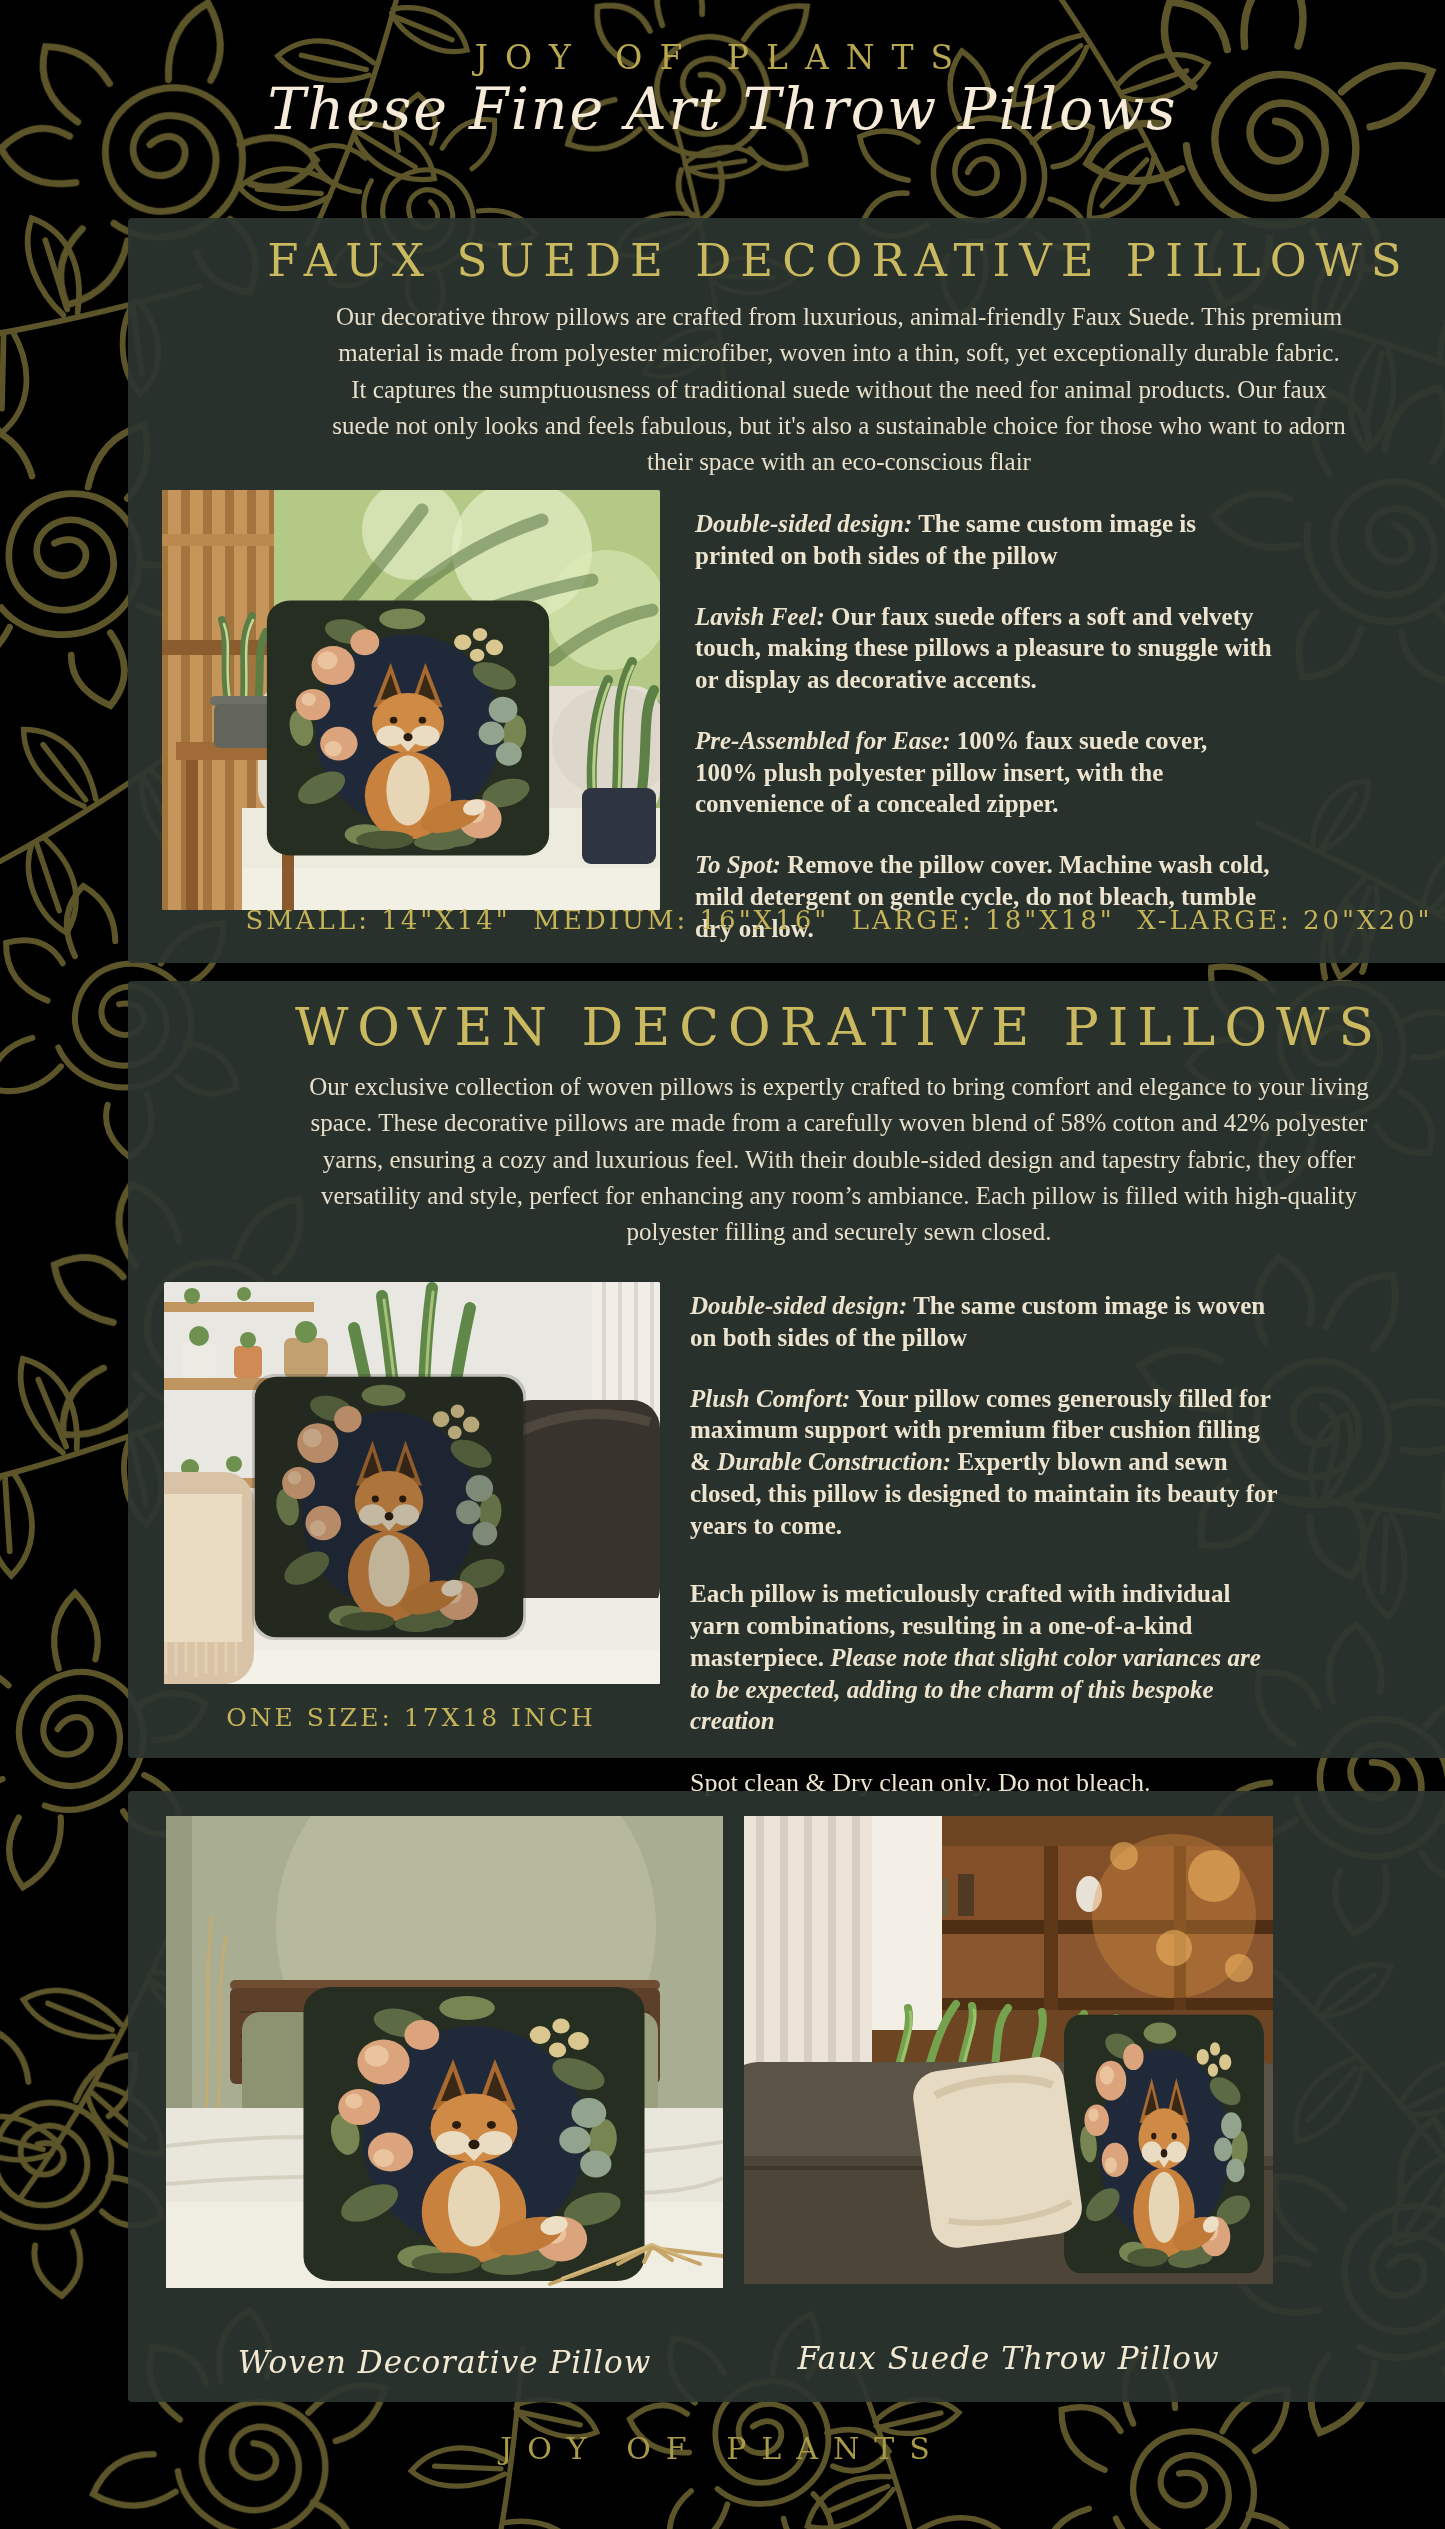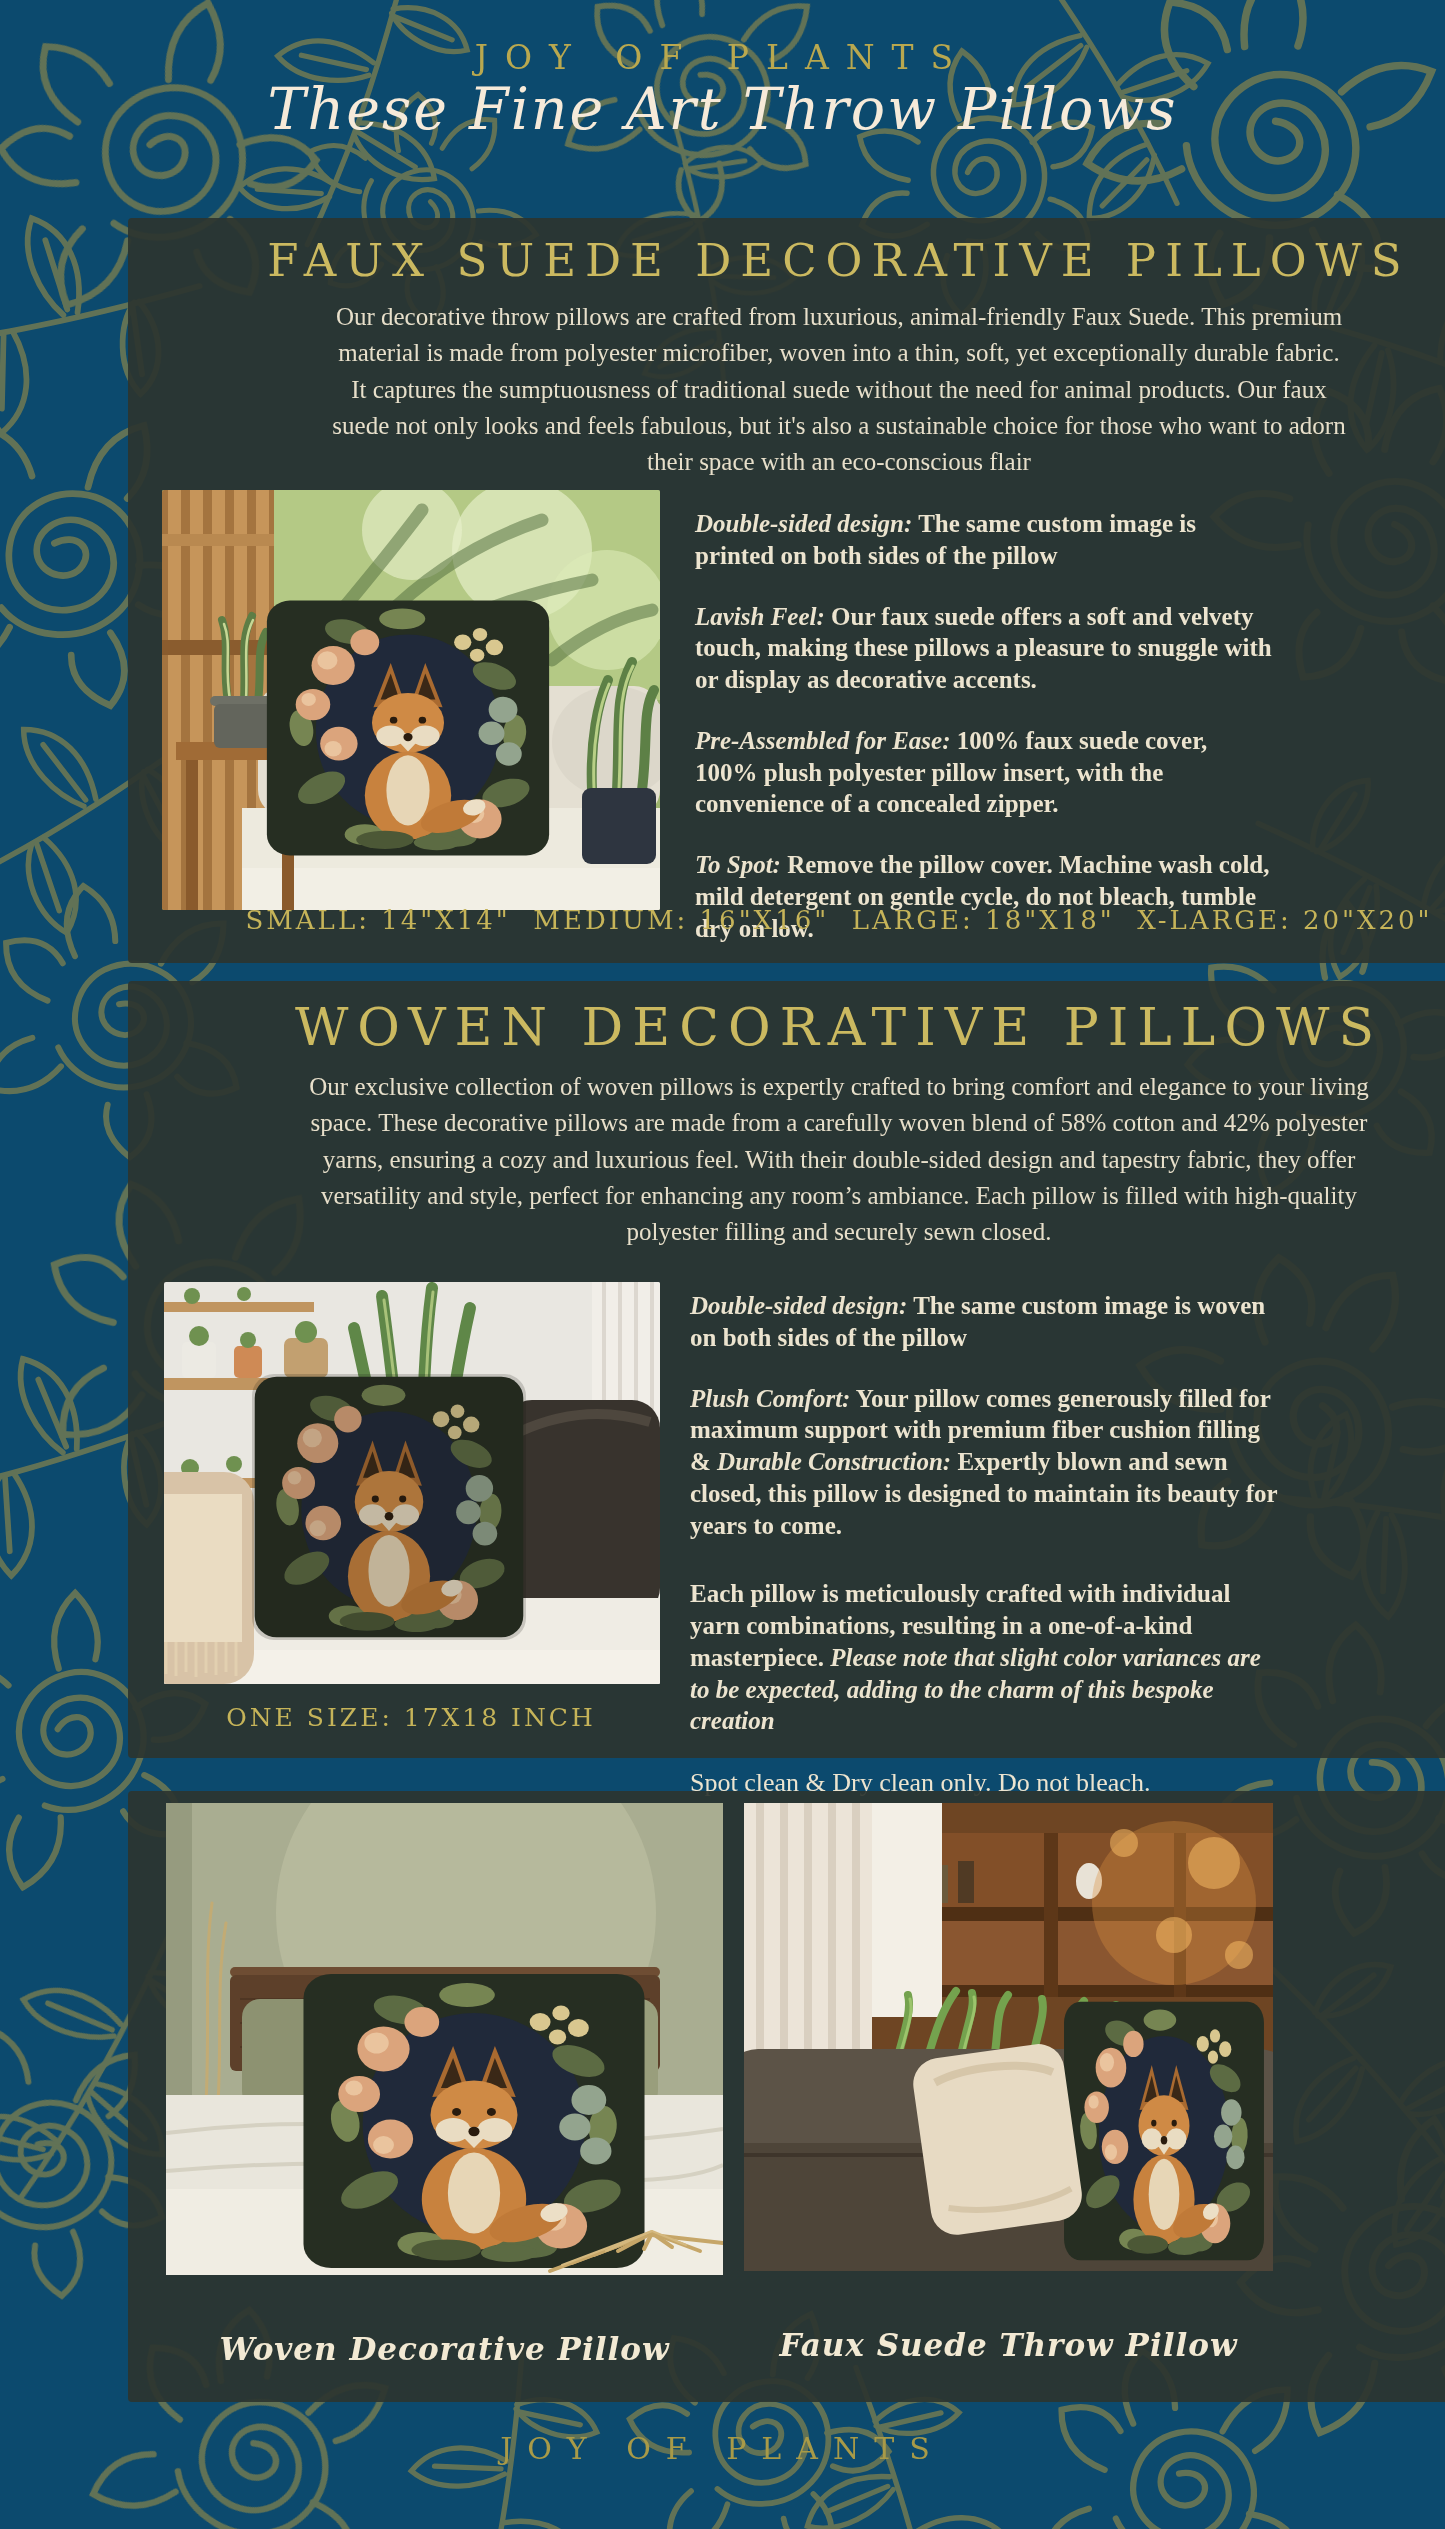--- a/index.html
+++ b/index.html
@@ -1,16 +1,16 @@
 <!DOCTYPE html>
 <html><head>
 <meta charset="utf-8">
 <style>
   html,body{margin:0;padding:0;background:#55512e;}
-  .page{position:relative;width:1445px;height:2529px;background:#0c4a6e;overflow:hidden;
+  .page{position:relative;width:1445px;height:2529px;background:#000000;overflow:hidden;
         font-family:"Liberation Serif",serif;}
   svg.bg{position:absolute;left:0;top:0;z-index:0;}
   .layer{position:absolute;inset:0;z-index:1;}
 
   .brand{position:absolute;top:38px;left:0;right:0;text-align:center;
          font-family:"DejaVu Serif",serif;font-size:33px;letter-spacing:17px;
          color:#b9a84f;font-weight:400;}
   .tagline{position:absolute;top:76px;left:0;right:0;text-align:center;
          font-family:"DejaVu Serif",serif;font-style:italic;font-size:57px;
          letter-spacing:2px;color:#f6ead9;}
@@ -39,21 +39,21 @@
   .feature-gap{margin-top:37px;}
   .lead{font-style:italic;}
   .note{font-style:italic;}
   .care{margin-top:16px;font-size:26px;}
 
   .sizes{position:absolute;left:0;right:0;top:687px;text-align:center;white-space:pre;
          font-family:"DejaVu Serif",serif;font-size:26px;letter-spacing:3px;color:#c6b459;}
   .one-size{position:absolute;left:34px;top:722px;width:498px;text-align:center;
          font-family:"DejaVu Serif",serif;font-size:25px;letter-spacing:3px;color:#c6b459;}
 
-  .figure{position:absolute;top:12px;margin:0;font-weight:bold;}
+  .figure{position:absolute;top:25px;margin:0;}
   .figure-left{left:38px;width:557px;}
   .figure-right{left:616px;width:529px;}
   .figcaption{margin-top:56px;text-align:center;font-family:"DejaVu Serif",serif;
          font-style:italic;font-size:31px;letter-spacing:1px;color:#f2e9d3;}
 
   .footer-brand{position:absolute;top:2431px;left:0;right:0;text-align:center;
          font-family:"DejaVu Serif",serif;font-size:30px;letter-spacing:15px;color:#a89a48;}
 </style>
 </head>
 <body>

